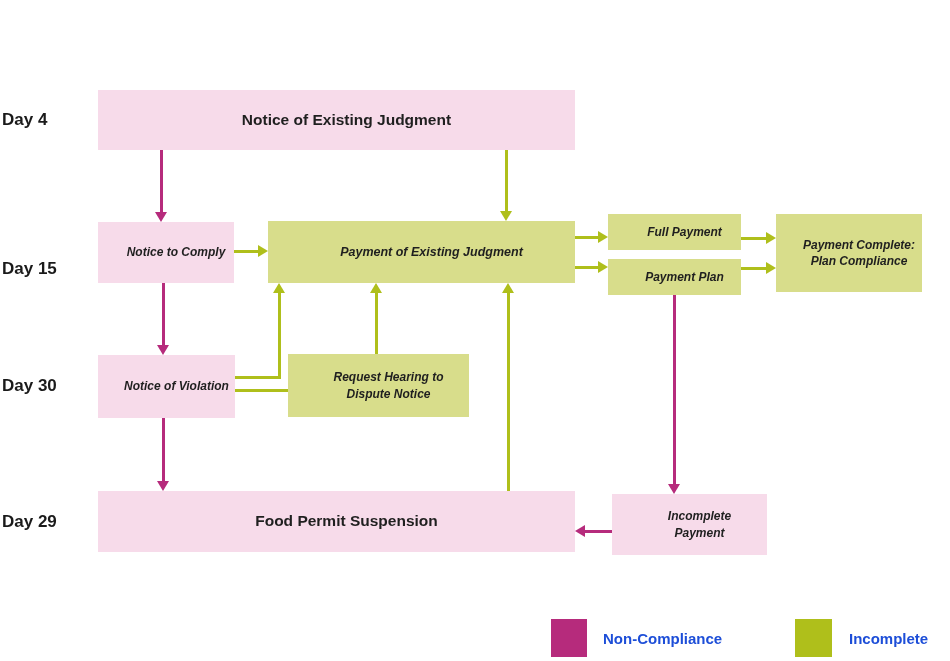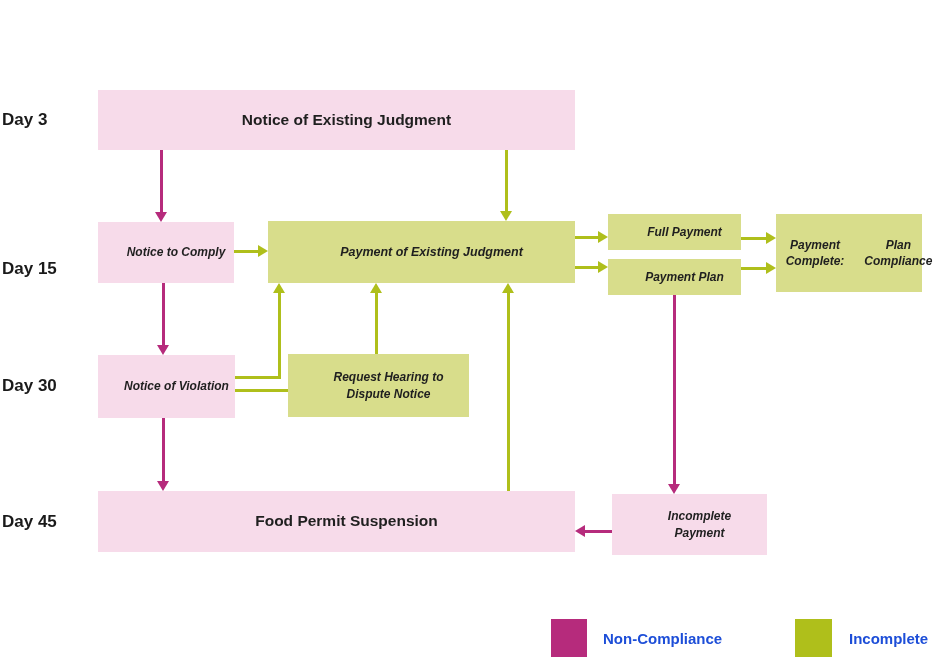--- a/index.html
+++ b/index.html
@@ -31,24 +31,24 @@
   .mg{--c:var(--magenta);}
   .gr{--c:var(--green);}
   .legend-swatch{position:absolute;width:36px;height:38px;}
   .legend-label{position:absolute;font-size:15px;font-weight:bold;color:#1d4ed8;line-height:18px;}
 </style>
 </head>
 <body>
 
 <div id="canvas">
 
-  <div class="day" style="top:110px">Day 3</div>
+  <div class="day" style="top:110px">Day 4</div>
   <div class="day" style="top:259px">Day 15</div>
   <div class="day" style="top:376px">Day 30</div>
-  <div class="day" style="top:512px">Day 45</div>
+  <div class="day" style="top:512px">Day 29</div>
 
   <div class="node pink big" style="left:98px;top:90px;width:477px;height:60px">
     <span>Notice of Existing Judgment</span>
   </div>
 
   <div class="node pink small" style="left:98px;top:222px;width:136px;height:61px">
     <span>Notice to Comply</span>
   </div>
 
   <div class="node green small" style="left:268px;top:221px;width:307px;height:62px;font-size:12.5px">
@@ -56,21 +56,21 @@
   </div>
 
   <div class="node green small" style="left:608px;top:214px;width:133px;height:36px">
     <span>Full Payment</span>
   </div>
 
   <div class="node green small" style="left:608px;top:259px;width:133px;height:36px">
     <span>Payment Plan</span>
   </div>
 
-  <div class="node green small" style="left:776px;top:214px;width:146px;height:78px;flex-direction:row">
+  <div class="node green small" style="left:776px;top:214px;width:146px;height:78px;flex-direction:column">
     <span>Payment Complete:</span>
     <span>Plan Compliance</span>
   </div>
 
   <div class="node green small" style="left:288px;top:354px;width:181px;height:63px;flex-direction:column">
     <span>Request Hearing to</span>
     <span>Dispute Notice</span>
   </div>
 
   <div class="node pink small" style="left:98px;top:355px;width:137px;height:63px">

